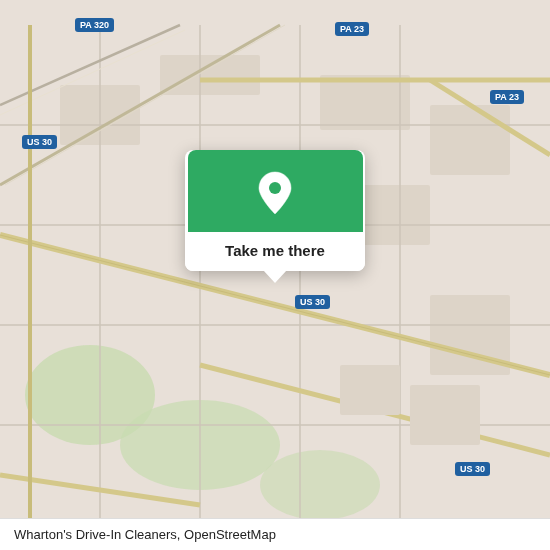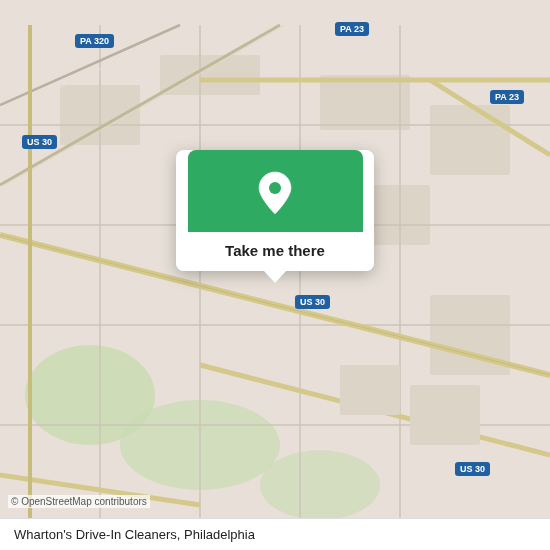--- a/index.html
+++ b/index.html
@@ -103,21 +103,21 @@
       border-radius: 8px 8px 0 0;
     }
 
     #location-pin-icon {
       width: 50px;
       height: 50px;
     }
 
     #popup-label {
       background: white;
-      width: 198px;
+      width: 180px;
       text-align: center;
       padding: 10px 12px 12px 12px;
       font-size: 15px;
       font-weight: 600;
       color: #222;
       border-radius: 0 0 8px 8px;
     }
 
     
     #popup-card::after {
@@ -175,44 +175,43 @@
 
     <line x1="0" y1="450" x2="200" y2="480" stroke="#d4c88a" stroke-width="5"></line>
     <line x1="200" y1="340" x2="550" y2="430" stroke="#d4c88a" stroke-width="5"></line>
 
     <line x1="30" y1="0" x2="30" y2="500" stroke="#c8bc7a" stroke-width="4"></line>
 
     <rect x="340" y="340" width="60" height="50" fill="#ddd4c8" rx="2"></rect>
     <rect x="410" y="360" width="70" height="60" fill="#ddd4c8" rx="2"></rect>
   </svg>
 
-  <div style="position:absolute; top:34px; left:75px; background:#2060a0; color:white; font-size:9px; font-weight:bold; padding:2px 5px; border-radius:3px; z-index:5;">PA 320</div>
+  <div style="position:absolute; top:18px; left:75px; background:#2060a0; color:white; font-size:9px; font-weight:bold; padding:2px 5px; border-radius:3px; z-index:5;">PA 320</div>
 
   <div style="position:absolute; top:135px; left:22px; background:#2060a0; color:white; font-size:9px; font-weight:bold; padding:2px 5px; border-radius:3px; z-index:5;">US 30</div>
 
   <div style="position:absolute; top:22px; left:335px; background:#2060a0; color:white; font-size:9px; font-weight:bold; padding:2px 5px; border-radius:3px; z-index:5;">PA 23</div>
 
   <div style="position:absolute; top:90px; left:490px; background:#2060a0; color:white; font-size:9px; font-weight:bold; padding:2px 5px; border-radius:3px; z-index:5;">PA 23</div>
 
   <div style="position:absolute; top:295px; left:295px; background:#2060a0; color:white; font-size:9px; font-weight:bold; padding:2px 5px; border-radius:3px; z-index:5;">US 30</div>
 
   <div style="position:absolute; top:462px; left:455px; background:#2060a0; color:white; font-size:9px; font-weight:bold; padding:2px 5px; border-radius:3px; z-index:5;">US 30</div>
 
-  <div id="osm-copyright">© OpenStreetMap contributors</div>
 
   <div id="popup-card">
     <div id="popup-green-section">
 
       <svg id="location-pin-icon" viewBox="0 0 50 50" xmlns="http://www.w3.org/2000/svg">
 
         <path d="M25 4 C16 4 9 11 9 20 C9 30 25 46 25 46 C25 46 41 30 41 20 C41 11 34 4 25 4 Z" fill="white" stroke="white" stroke-width="0.5"></path>
 
         <circle cx="25" cy="20" r="6" fill="#2eaa62"></circle>
       </svg>
     </div>
     <div id="popup-label">Take me there</div>
   </div>
 
   <div id="bottom-bar">
-    <span id="location-text">Wharton's Drive-In Cleaners, Philadelphia</span>
+    <span id="location-text">Wharton's Drive-In Cleaners, OpenStreetMap</span>
   </div>
 
 </div>
 
 </body></html>

